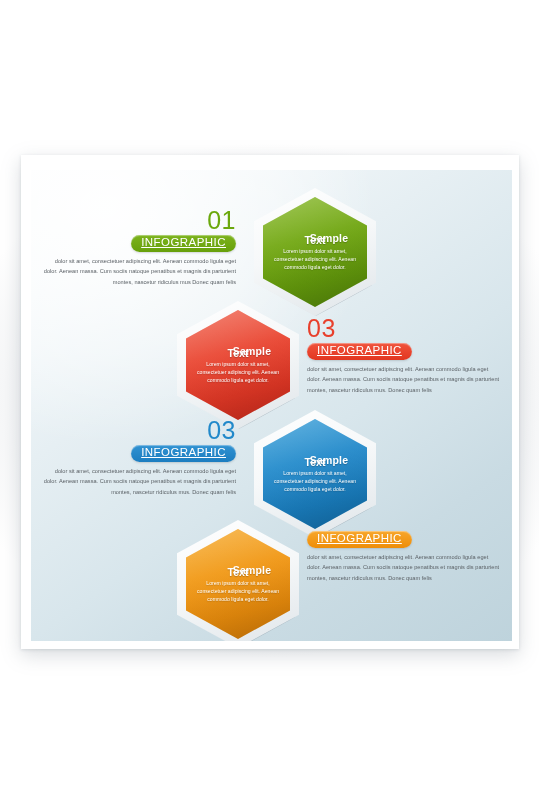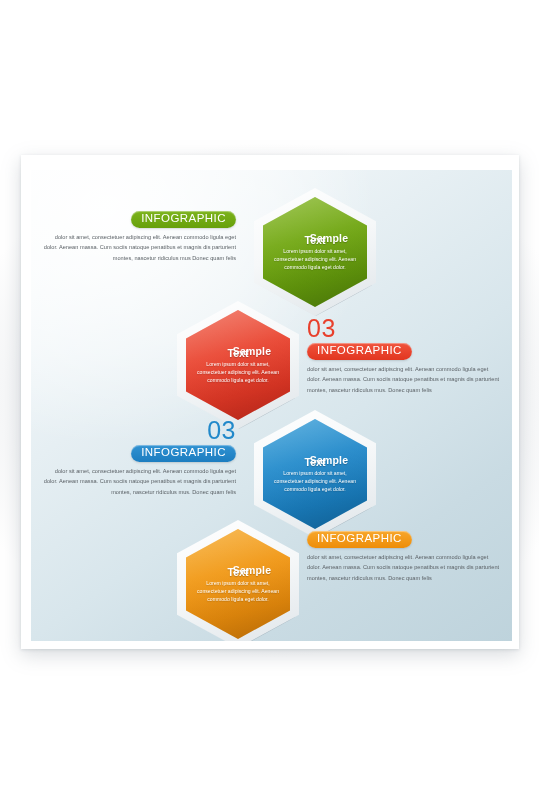--- a/index.html
+++ b/index.html
@@ -176,20 +176,21 @@
     display: inline-block;
     border-radius: 11px;
     padding: 1.5px 10px 2.5px 10px;
     color: #ffffff;
     font-size: 11.5px;
     letter-spacing: 0.45px;
     line-height: 1.16;
     margin-top: -1px;
     box-shadow: inset 0 1px 1px rgba(255,255,255,0.40),
                 0 1px 2px rgba(70,80,90,0.22);
+    text-decoration: underline;
   }
   .blurb {
     margin-top: 4px;
     font-size: 5.6px;
     line-height: 1.85;
     color: #5b6166;
     letter-spacing: 0.03px;
   }
 
   
@@ -207,20 +208,21 @@
 <body>
 
 <div id="page">
 
   <div id="backdrop"></div>
 
   <div id="card">
     <div id="panel">
 
       <div class="text-block align-right" style="left:9px; top:38px;">
+        <div class="num c-green">01</div>
         <div class="pill bg-green">INFOGRAPHIC</div>
         <div class="blurb">dolor sit amet, consectetuer adipiscing elit. Aenean commodo ligula eget dolor. Aenean massa. Cum sociis natoque penatibus et magnis dis parturient montes, nascetur ridiculus mus Donec quam felis</div>
       </div>
 
       <div class="hex-wrap" style="left:223px; top:18px;">
         <div class="hex-shadow"></div>
         <div class="hex-outer">
           <div class="hex-inner fill-green">
             <div class="hex-title">Sample</div>
             <div class="hex-title2">Text</div>

